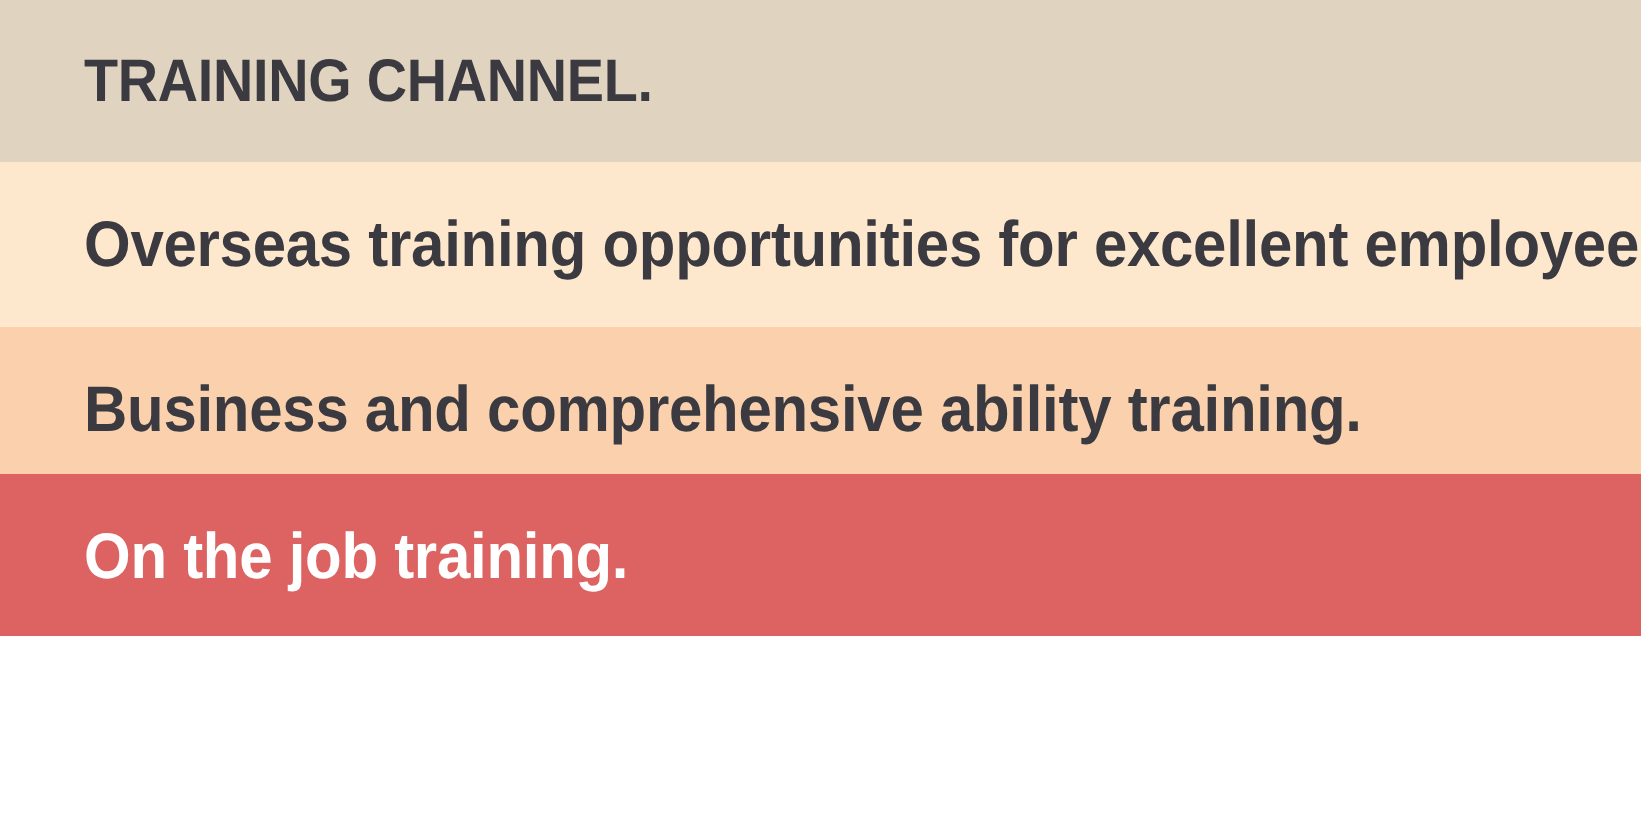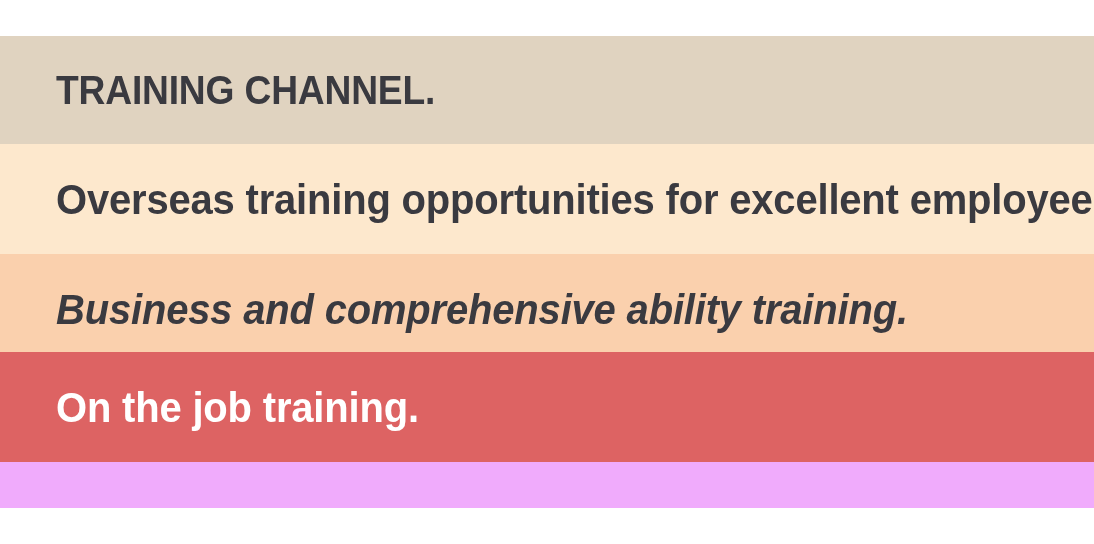--- a/index.html
+++ b/index.html
@@ -7,24 +7,23 @@
     margin: 0;
     padding: 0;
     background: #ffffff;
   }
   body {
     font-family: "Liberation Sans", "DejaVu Sans", sans-serif;
   }
   #infographic {
     position: relative;
     width: 1094px;
-    height: 472px;
+    height: 424px;
     overflow: hidden;
     background: #f0abfc;
-    margin-top: 36px;
   }
   .band {
     position: absolute;
     left: 0;
     width: 1094px;
     display: flex;
     align-items: center;
     box-sizing: border-box;
     padding-left: 56px;
   }
@@ -32,21 +31,21 @@
     font-weight: bold;
     letter-spacing: -0.2px;
     white-space: nowrap;
     line-height: 1;
     transform: scaleX(0.93);
     transform-origin: left center;
   }
   
   .band-0 { top: 0px;   height: 108px; }
   .band-1 { top: 108px; height: 110px; }
-  .band-2 { top: 218px; height: 110px; font-style: italic; }
+  .band-2 { top: 218px; height: 110px; }
   .band-3 { top: 316px; height: 110px; }
   .band-4 { top: 438px; height: 106px; }
 
   
   .band-0 .band-label {
     font-size: 40px;
   }
   .band-1 .band-label,
   .band-2 .band-label,
   .band-3 .band-label,

